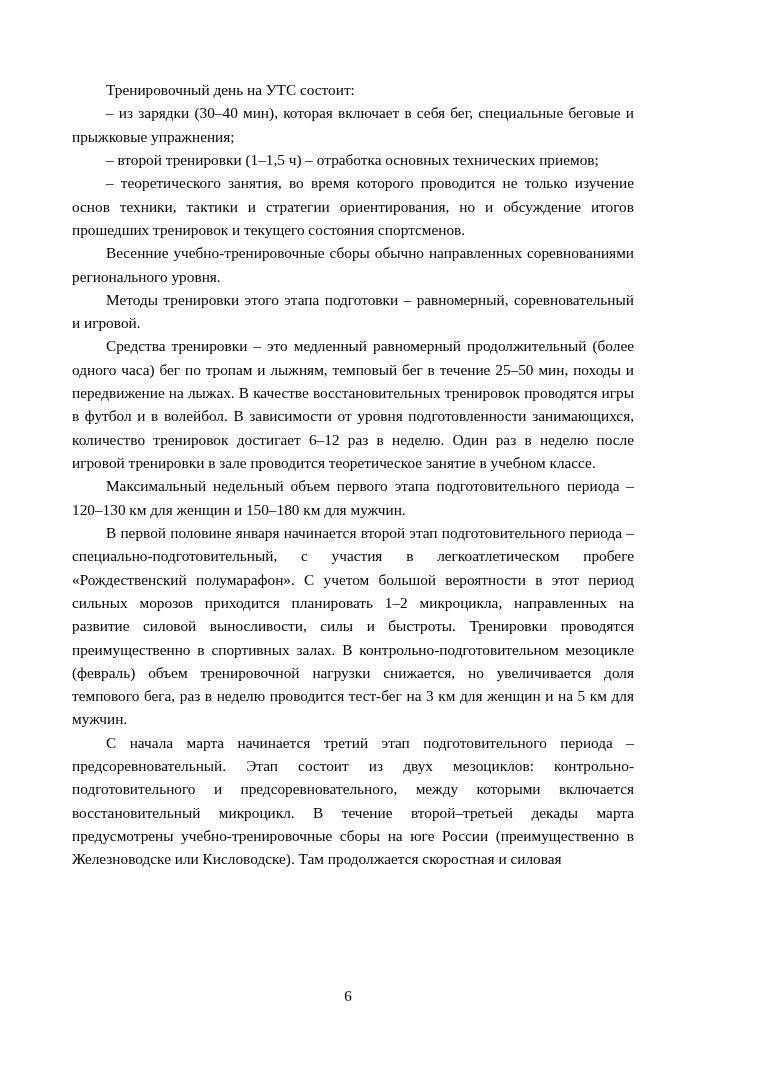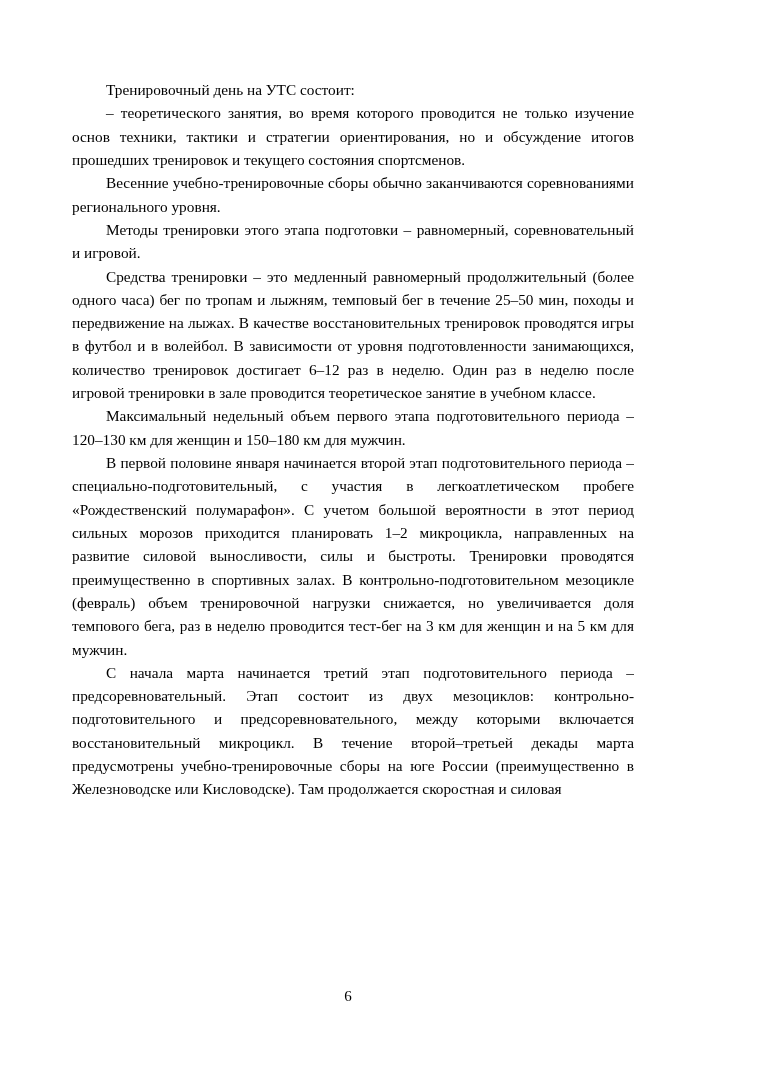--- a/index.html
+++ b/index.html
@@ -44,22 +44,24 @@
     font-size: 15px;
     font-family: "Liberation Serif", "DejaVu Serif", serif;
   }
 </style>
 </head>
 <body>
 
 <div class="page">
   <div class="doc-body">
     <p>Тренировочный день на УТС состоит:</p>
+    <p>– из зарядки (30–40 мин), которая включает в себя бег, специальные беговые и прыжковые упражнения;</p>
+    <p>– второй тренировки (1–1,5 ч) – отработка основных технических приемов;</p>
     <p>– теоретического занятия, во время которого проводится не только изучение основ техники, тактики и стратегии ориентирования, но и обсуждение итогов прошедших тренировок и текущего состояния спортсменов.</p>
-    <p>Весенние учебно-тренировочные сборы обычно заканчиваются соревнованиями регионального уровня.</p>
+    <p>Весенние учебно-тренировочные сборы обычно направленных соревнованиями регионального уровня.</p>
     <p>Методы тренировки этого этапа подготовки – равномерный, соревновательный и игровой.</p>
     <p>Средства тренировки – это медленный равномерный продолжительный (более одного часа) бег по тропам и лыжням, темповый бег в течение 25–50 мин, походы и передвижение на лыжах. В качестве восстановительных тренировок проводятся игры в футбол и в волейбол. В зависимости от уровня подготовленности занимающихся, количество тренировок достигает 6–12 раз в неделю. Один раз в неделю после игровой тренировки в зале проводится теоретическое занятие в учебном классе.</p>
     <p>Максимальный недельный объем первого этапа подготовительного периода – 120–130 км для женщин и 150–180 км для мужчин.</p>
     <p> В первой половине января начинается второй этап подготовительного периода – специально-подготовительный, с участия в легкоатлетическом пробеге «Рождественский полумарафон». С учетом большой вероятности в этот период сильных морозов приходится планировать 1–2 микроцикла, направленных на развитие силовой выносливости, силы и быстроты. Тренировки проводятся преимущественно в спортивных залах. В контрольно-подготовительном мезоцикле (февраль) объем тренировочной нагрузки снижается, но увеличивается доля темпового бега, раз в неделю проводится тест-бег на 3 км для женщин и на 5 км для мужчин.</p>
     <p>С начала марта начинается третий этап подготовительного периода – предсоревновательный. Этап состоит из двух мезоциклов: контрольно-подготовительного и предсоревновательного, между которыми включается восстановительный микроцикл. В течение второй–третьей декады  марта предусмотрены учебно-тренировочные сборы на юге России (преимущественно в Железноводске или Кисловодске). Там продолжается  скоростная и силовая</p>
   </div>
   <div class="page-number">6</div>
 </div>
 
 </body></html>

